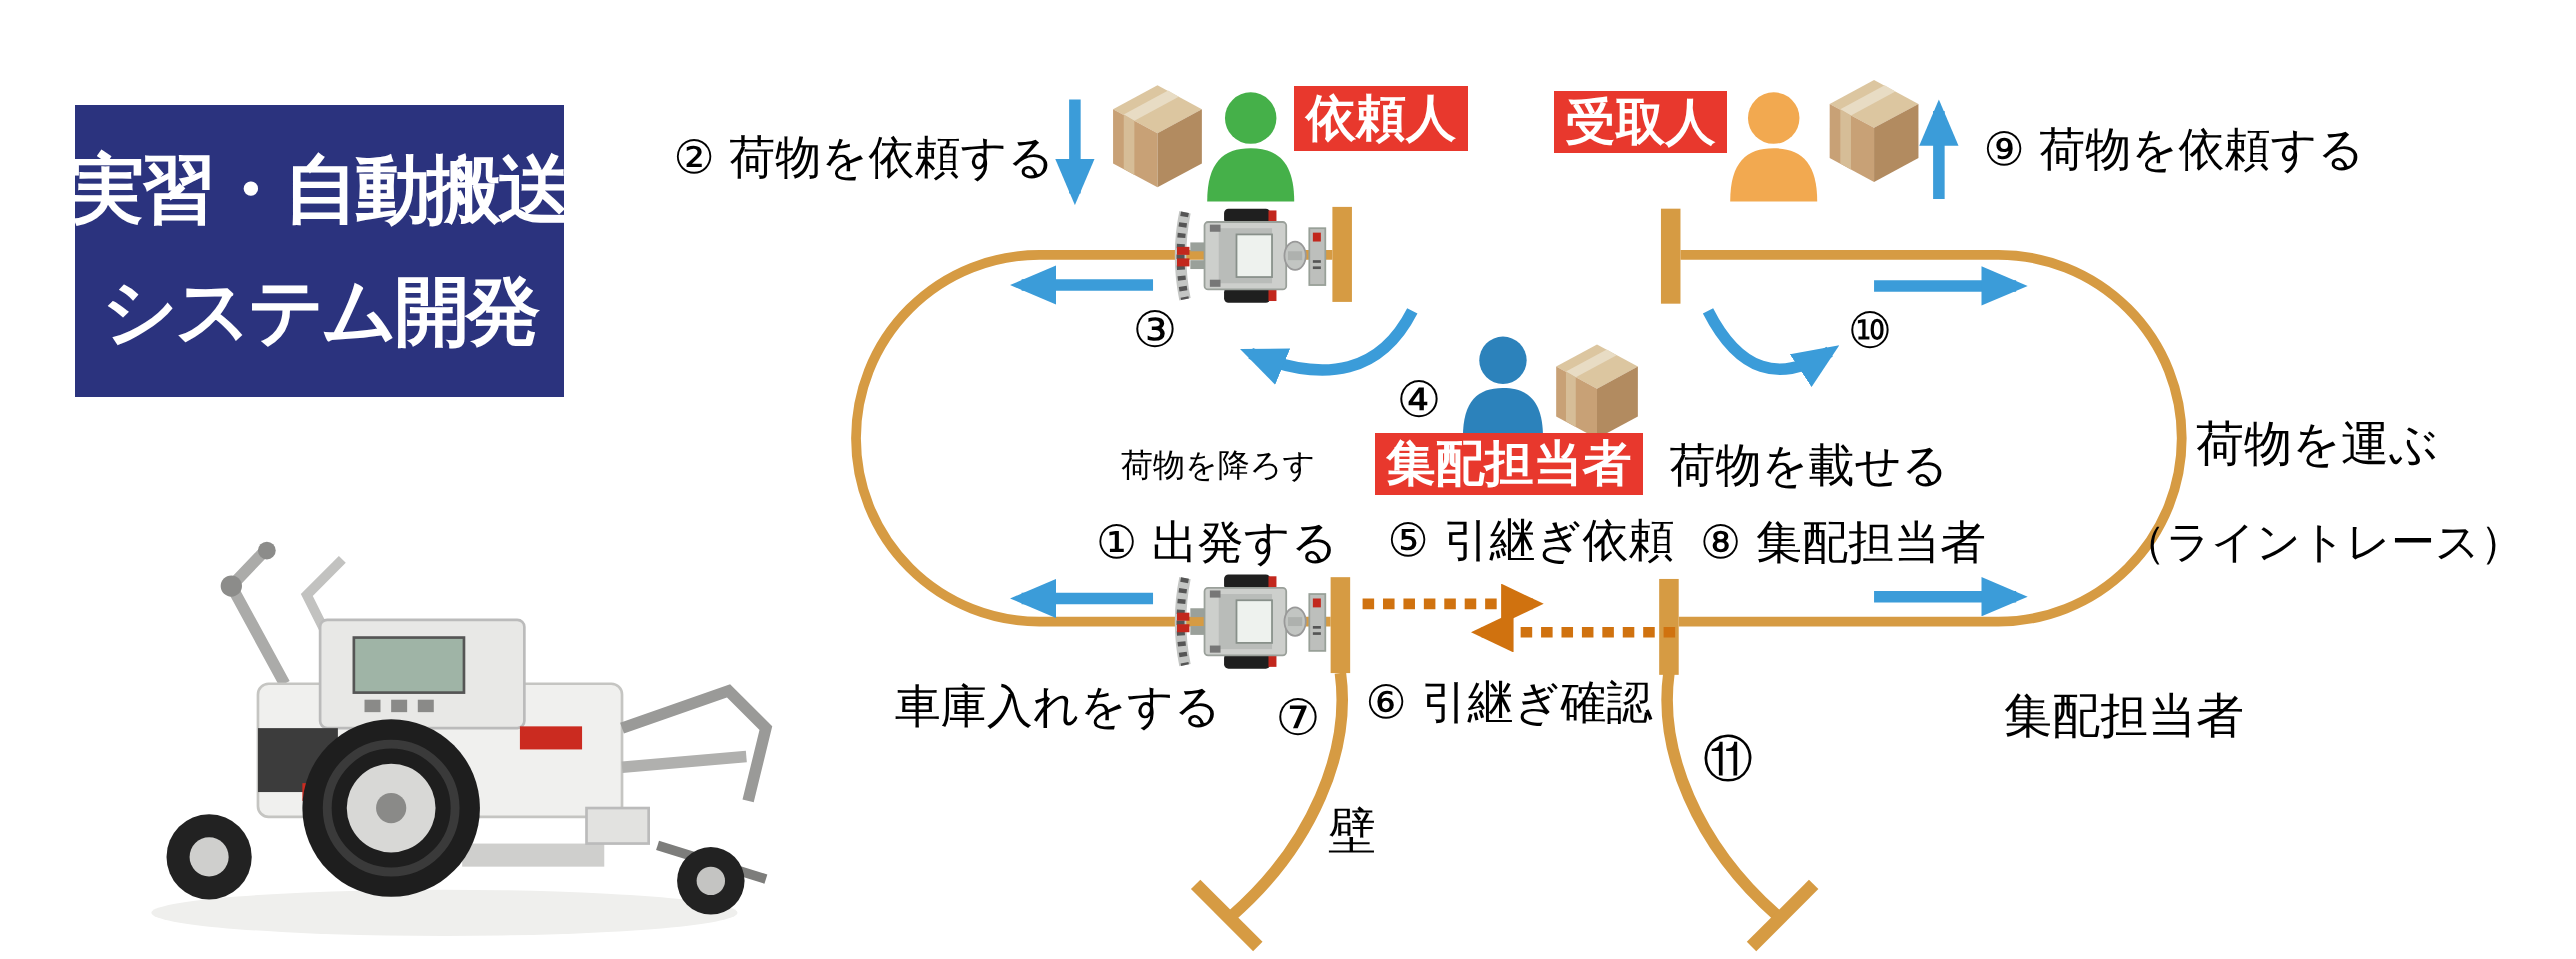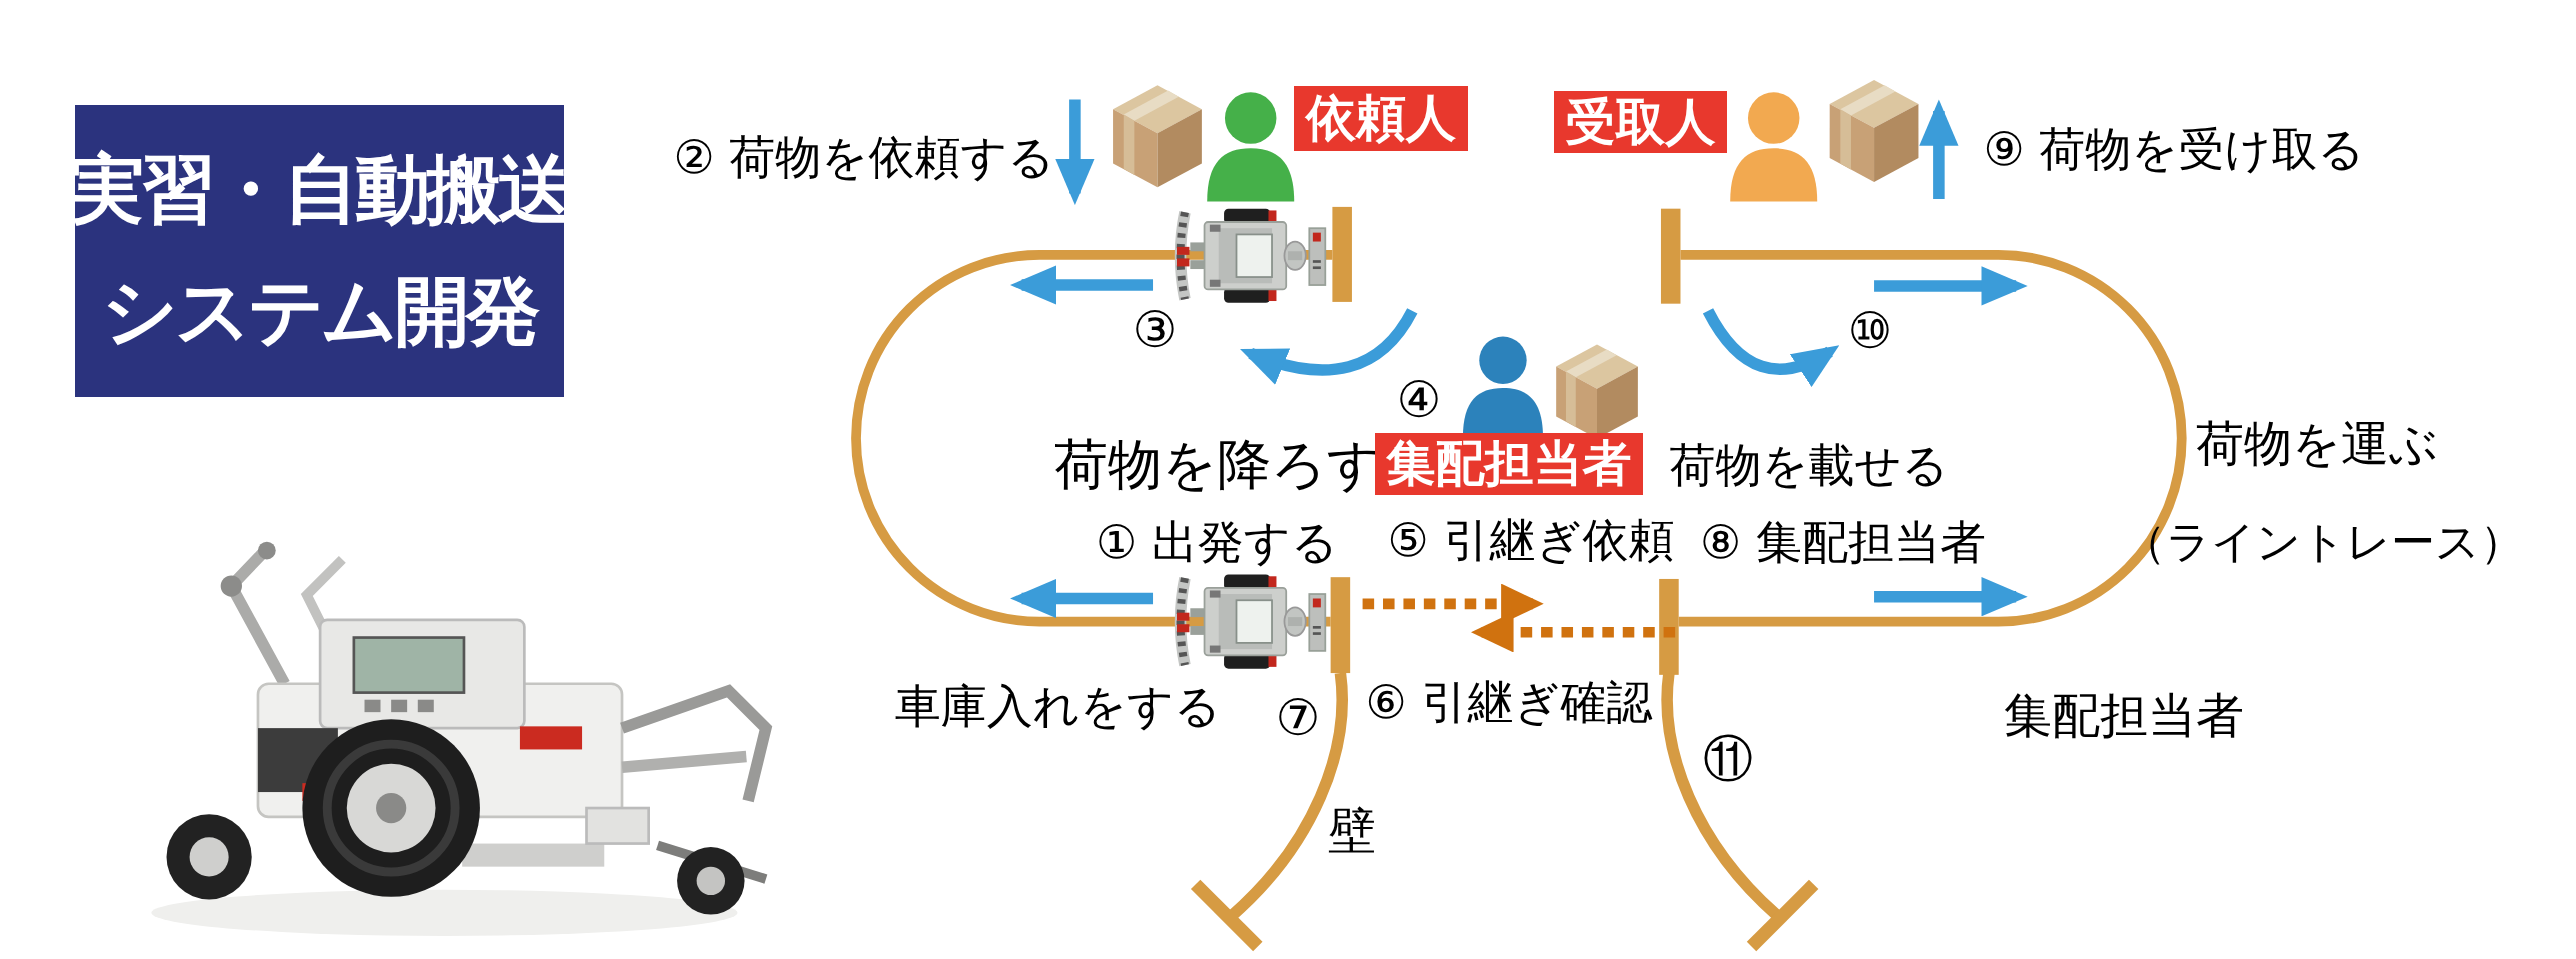--- a/index.html
+++ b/index.html
@@ -142,32 +142,32 @@
       <rect x="520" y="390" width="70" height="40" fill="#E2E2E0" stroke="#BBB" stroke-width="3"></rect>
     </g>
   </svg>
 
   <div class="titlebox">
     <div class="line">実習・自動搬送</div>
     <div class="line">システム開発</div>
   </div>
 
   <div class="t" style="left:864px;top:157px;font-size:46px;">② 荷物を依頼する</div>
-  <div class="t" style="left:2174px;top:149px;font-size:46px;">⑨ 荷物を受け取る</div>
+  <div class="t" style="left:2174px;top:149px;font-size:46px;">⑨ 荷物を依頼する</div>
   <div class="t" style="left:1155px;top:330px;font-size:50px;">③</div>
   <div class="t" style="left:1870px;top:331px;font-size:50px;">⑩</div>
   <div class="t" style="left:1419px;top:400px;font-size:50px;">④</div>
   <div class="t" style="left:1217px;top:542px;font-size:46px;">① 出発する</div>
   <div class="t" style="left:1515px;top:540px;font-size:46px;margin-left:16px;">⑤ 引継ぎ依頼</div>
   <div class="t" style="left:1843px;top:542px;font-size:46px;">⑧ 集配担当者</div>
   <div class="t" style="left:1509px;top:702px;font-size:46px;">⑥ 引継ぎ確認</div>
   <div class="t" style="left:1298px;top:718px;font-size:50px;">⑦</div>
   <div class="t" style="left:1728px;top:759px;font-size:50px;">⑪</div>
 
-  <div class="t" style="left:1218px;top:465px;font-size:54px;">荷物を降ろす</div>
+  <div class="t" style="left:1218px;top:465px;font-size:32px;">荷物を降ろす</div>
   <div class="t" style="left:1809px;top:465px;font-size:46px;">荷物を載せる</div>
   <div class="t" style="left:2317px;top:443px;font-size:48px;">荷物を運ぶ</div>
   <div class="t" style="left:2323px;top:494px;font-size:44px;margin-top:48px;">（ライントレース）</div>
   <div class="t" style="left:1058px;top:706px;font-size:46px;">車庫入れをする</div>
   <div class="t" style="left:1352px;top:830px;font-size:48px;">壁</div>
   <div class="t" style="left:2124px;top:715px;font-size:48px;">集配担当者</div>
 
   <div class="badge" style="left:1294px;top:86px;width:174px;height:65px;font-size:50px;">依頼人</div>
   <div class="badge" style="left:1554px;top:91px;width:173px;height:62px;font-size:50px;">受取人</div>
   <div class="badge" style="left:1375px;top:433px;width:268px;height:62px;font-size:49px;">集配担当者</div>

